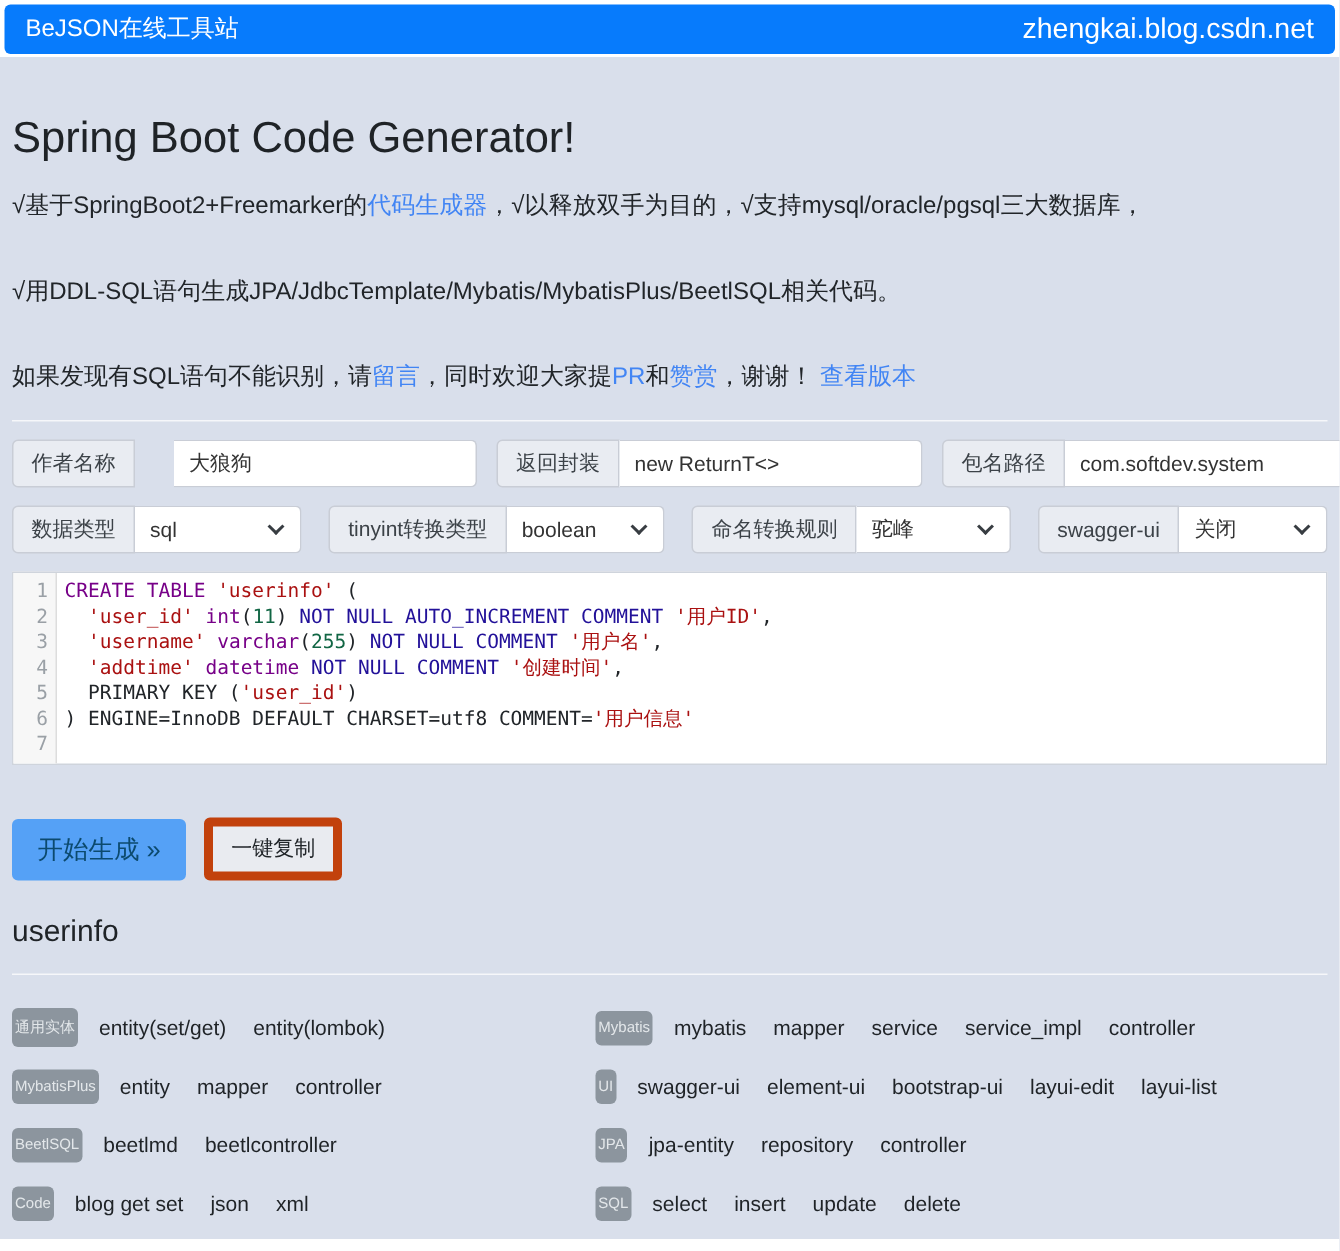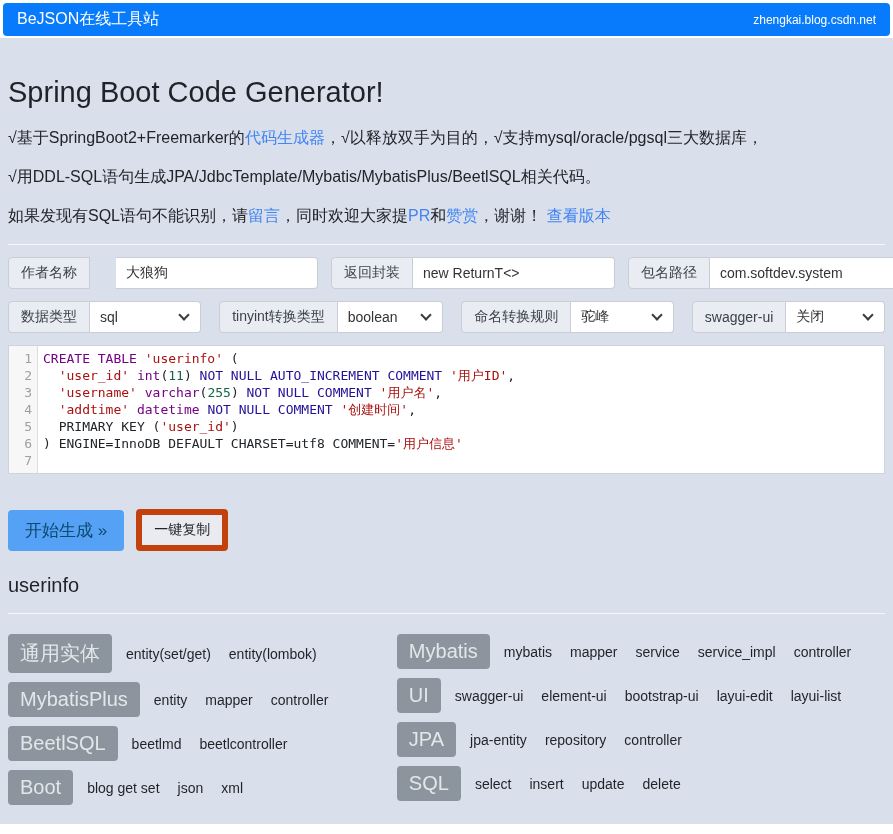--- a/index.html
+++ b/index.html
@@ -13,30 +13,30 @@
   .navbar {
     margin: 3px 3px 0 3px;
     height: 33px;
     background: var(--navbar, #077bfc);
     border-radius: 4px;
     display: flex; align-items: center; justify-content: space-between;
     padding: 0 14px;
     color: #fff;
   }
   .navbar .brand { font-size: 16px; }
-  .navbar .nav-link { font-size: 12px; color: #fff; text-decoration: none; cursor: pointer; }
+  .navbar .nav-link { font-size: 19px; color: #fff; text-decoration: none; cursor: pointer; }
   
   .content {
     margin-top: 2px;
     background: var(--page-bg, #d9dfeb);
     min-height: 786px;
     padding: 0 8px;
   }
   .page-title { font-size: 29px; font-weight: 400; padding-top: 38px; color: #1f2327; }
-  .desc { font-size: 16px; line-height: 29px; margin-top: 10px; }
+  .desc { font-size: 16px; line-height: 29px; margin-top: 28px; }
   .desc:first-of-type { margin-top: 14px; }
   .lnk { color: var(--link, #4285f4); text-decoration: none; cursor: pointer; }
   hr.sep { border: none; border-top: 1px solid rgba(255,255,255,0.75); margin: 14px 0 12px 0; }
   
   .frow { display: flex; gap: 13px; margin-bottom: 12px; }
   .frow2 { gap: 18px; }
   .igroup { display: flex; height: 32px; }
   .addon {
     background: #e9ecf2; border: 1px solid #c9cdd6;
     font-size: 14px; color: #3c4248;
@@ -90,21 +90,21 @@
   }
   .table-name { margin-top: 23px; font-size: 20px; color: #1f2327; cursor: pointer; display: inline-block; }
   
   .tags-wrap {
     display: grid; grid-template-columns: 43.2% 1fr; column-gap: 10px;
     margin-top: 20px;
   }
   .tag-row { display: flex; align-items: center; margin-bottom: 9px; min-height: 30px; }
   .badge {
     background: var(--badge, #8c959e); color: #e3e7ea;
-    font-size: 20px; padding: 6px 12px; border-radius: 4px; white-space: nowrap;
+    font-size: 10px; padding: 6px 2px; border-radius: 4px; white-space: nowrap;
     cursor: pointer;
   }
   .tag-item { font-size: 14px; color: #1f2327; margin-left: 18px; cursor: pointer; white-space: nowrap; }
   .tag-item:first-of-type { margin-left: 14px; }
 </style>
 </head>
 <body>
 
 <header class="navbar">
   <span class="brand">BeJSON在线工具站</span>
@@ -200,21 +200,21 @@
           <a class="tag-item">entity</a>
           <a class="tag-item">mapper</a>
           <a class="tag-item">controller</a>
         </div>
         <div class="tag-row">
           <span class="badge">BeetlSQL</span>
           <a class="tag-item">beetlmd</a>
           <a class="tag-item">beetlcontroller</a>
         </div>
         <div class="tag-row">
-          <span class="badge">Boot</span>
+          <span class="badge">Code</span>
           <a class="tag-item">blog get set</a>
           <a class="tag-item">json</a>
           <a class="tag-item">xml</a>
         </div>
       </div>
     <div id="tags-right">
         <div class="tag-row">
           <span class="badge">Mybatis</span>
           <a class="tag-item">mybatis</a>
           <a class="tag-item">mapper</a>

